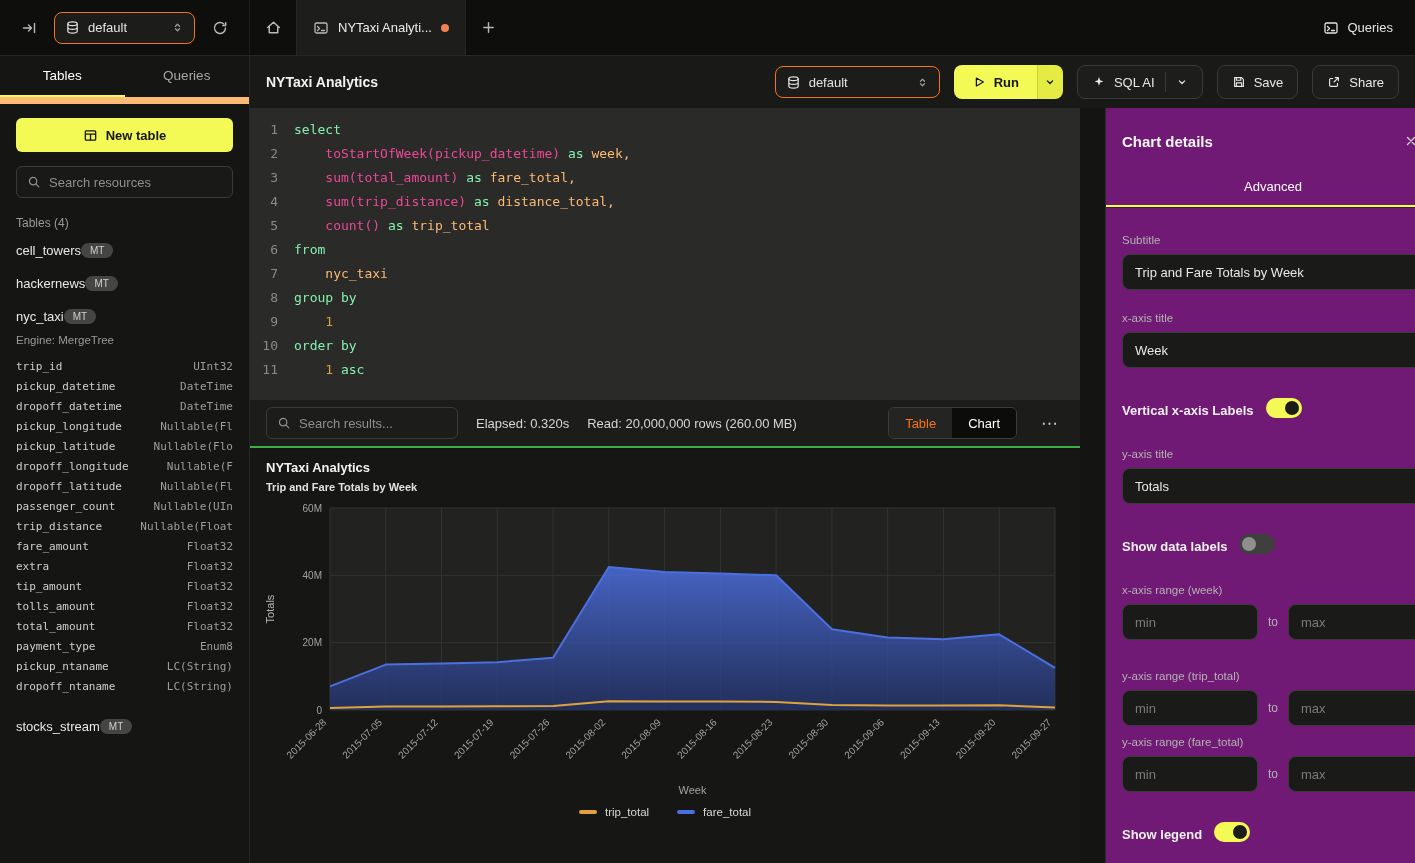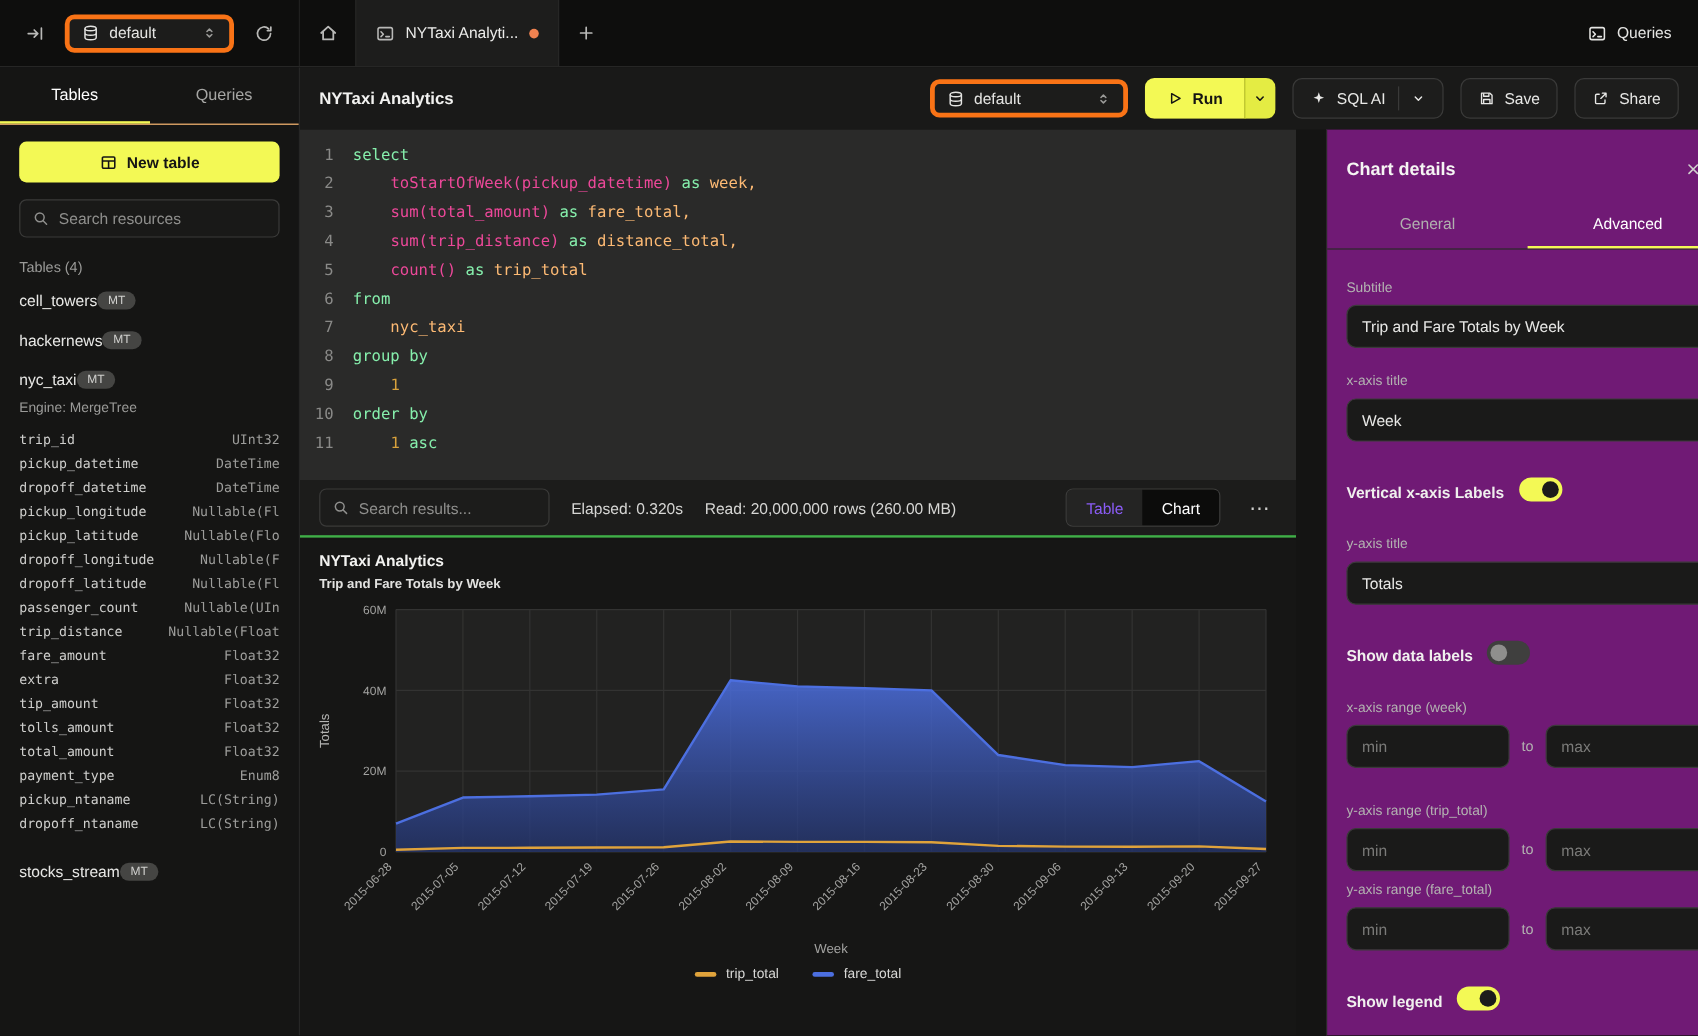--- a/index.html
+++ b/index.html
@@ -4,32 +4,32 @@
 <style>
   *{margin:0;padding:0;box-sizing:border-box}
   html,body{width:1415px;height:863px;overflow:hidden}
   body{position:relative;background:#141413;color:#e8e8e6;font-family:"Liberation Sans",sans-serif;font-size:13px}
   svg.ic{display:block;flex:none}
 
   
   .topbar{position:absolute;top:0;left:0;right:0;height:56px;background:#0e0e0d;border-bottom:1px solid #262625;display:flex;align-items:center;z-index:5}
   .topbar-left{width:250px;height:100%;display:flex;align-items:center;gap:10px;padding:0 14px;border-right:1px solid #1f1f1e}
   .icon-btn{background:none;border:none;color:#b9b9b7;width:30px;height:30px;display:flex;align-items:center;justify-content:center;cursor:pointer;border-radius:6px}
-  .pill-select{display:flex;align-items:center;gap:8px;background:#1c1c1b;border:4px solid #f97316;border-radius:8px;height:32px;padding:0 10px;color:#e4e4e2;cursor:pointer;white-space:nowrap}
+  .pill-select{display:flex;align-items:center;gap:8px;background:#1c1c1b;border:1px solid #f97316;border-radius:8px;height:32px;padding:0 10px;color:#e4e4e2;cursor:pointer;white-space:nowrap}
   .pill-select .lbl{flex:1}
   .tabstrip{display:flex;align-items:center;height:100%}
   .home-btn{margin:0 8px}
   .editor-tab{height:100%;background:#1d1d1c;border-left:1px solid #262625;border-right:1px solid #262625;display:flex;align-items:center;gap:9px;padding:0 16px;cursor:pointer;color:#ececea}
   .tab-dot{width:8px;height:8px;border-radius:50%;background:#ef8250}
   .topbar-spacer{flex:1}
   .queries-link{display:flex;align-items:center;gap:8px;color:#e4e4e2;margin-right:22px;cursor:pointer}
 
   
   .sidebar{position:absolute;top:56px;left:0;width:250px;bottom:0;background:#151514;border-right:1px solid #262625;overflow:hidden}
-  .side-tabs{display:flex;height:48px;border-bottom:1px solid #fdba74}
+  .side-tabs{display:flex;height:48px;border-bottom:7px solid #fdba74}
   .side-tab{flex:1;display:flex;align-items:center;justify-content:center;font-size:13.5px;color:#a6a6a4;cursor:pointer;border-bottom:2px solid transparent}
   .side-tab.active{color:#ffffff;border-bottom-color:#f3f955}
   .new-table-btn{display:flex;align-items:center;justify-content:center;gap:8px;margin:14px 16px 0;height:34px;width:calc(100% - 32px);background:#f3f955;color:#151514;font-weight:bold;font-size:13px;border:none;border-radius:6px;cursor:pointer}
   .search-box{display:flex;align-items:center;gap:8px;background:#191918;border:1px solid #3a3a39;border-radius:6px;height:32px;padding:0 10px;color:#8f8f8d}
   .sidebar .search-box{margin:14px 16px 0}
   .search-box input{flex:1;min-width:0;background:none;border:none;outline:none;color:#e8e8e6;font-size:13px;font-family:"Liberation Sans",sans-serif}
   .search-box input::placeholder{color:#8f8f8d}
   .section-label{margin:18px 16px 4px;font-size:12px;color:#9a9a98}
   .tables-list{padding:0 16px}
   .tbl-row{height:33px;display:flex;align-items:center;cursor:pointer}
@@ -60,21 +60,21 @@
   .tok-fn{color:#ec4899}
   .tok-num{color:#d9a23c}
   .tok-pl{color:#fdba74}
 
   
   .results-toolbar{position:absolute;top:400px;left:250px;width:830px;height:48px;background:#1c1c1b;border-bottom:2px solid #3fae47;display:flex;align-items:center;gap:18px;padding:0 16px}
   .results-toolbar .search-box{width:192px;background:#1c1c1b}
   .stat-text{color:#d6d6d4;font-size:13px;white-space:nowrap}
   .rt-spacer{flex:1}
   .seg-group{display:flex;border:1px solid #3c3c3b;border-radius:6px;overflow:hidden}
-  .seg{height:30px;padding:0 16px;display:flex;align-items:center;font-size:13px;cursor:pointer;background:#242423;color:#8b5cf6;border:none}
+  .seg{height:30px;padding:0 16px;display:flex;align-items:center;font-size:13px;cursor:pointer;background:#242423;color:#f97316;border:none}
   .seg.active{background:#0c0c0b;color:#ffffff}
   .more-btn{color:#cfcfcd;font-size:17px;background:none;border:none;cursor:pointer;padding:2px 6px}
 
   
   .chart-area{position:absolute;top:450px;left:250px;width:830px;height:413px;background:#161615;overflow:hidden}
   .chart-title{position:absolute;top:10px;left:16px;font-size:13px;font-weight:bold;color:#f2f2f0}
   .chart-subtitle{position:absolute;top:31px;left:16px;font-size:11px;font-weight:bold;color:#e2e2e0}
   .chart-svg-wrap{position:absolute;top:0;left:0}
   .chart-legend{position:absolute;top:356px;left:0;width:100%;display:flex;justify-content:center;gap:28px}
   .legend-item{display:flex;align-items:center;gap:8px;cursor:pointer}
@@ -506,21 +506,20 @@
     <span class="rp-title">Chart details</span>
     <button class="rp-close">
       <span>
           <svg class="ic" width="14" height="14" viewBox="0 0 16 16" fill="none" stroke="currentColor" stroke-width="1.5" stroke-linecap="round">
             <path d="M4 4l8 8M12 4l-8 8"></path>
           </svg>
         </span>
     </button>
   </div>
   <div class="rp-tabs">
-    <div class="rp-tab">General</div>
     <div class="rp-tab active">Advanced</div>
   </div>
   <div class="rp-body">
     <div class="rp-scrollthumb"></div>
 
     <div class="field">
       <span class="field-label">Subtitle</span>
       <input class="panel-input" value="Trip and Fare Totals by Week" style="">
     </div>
 

